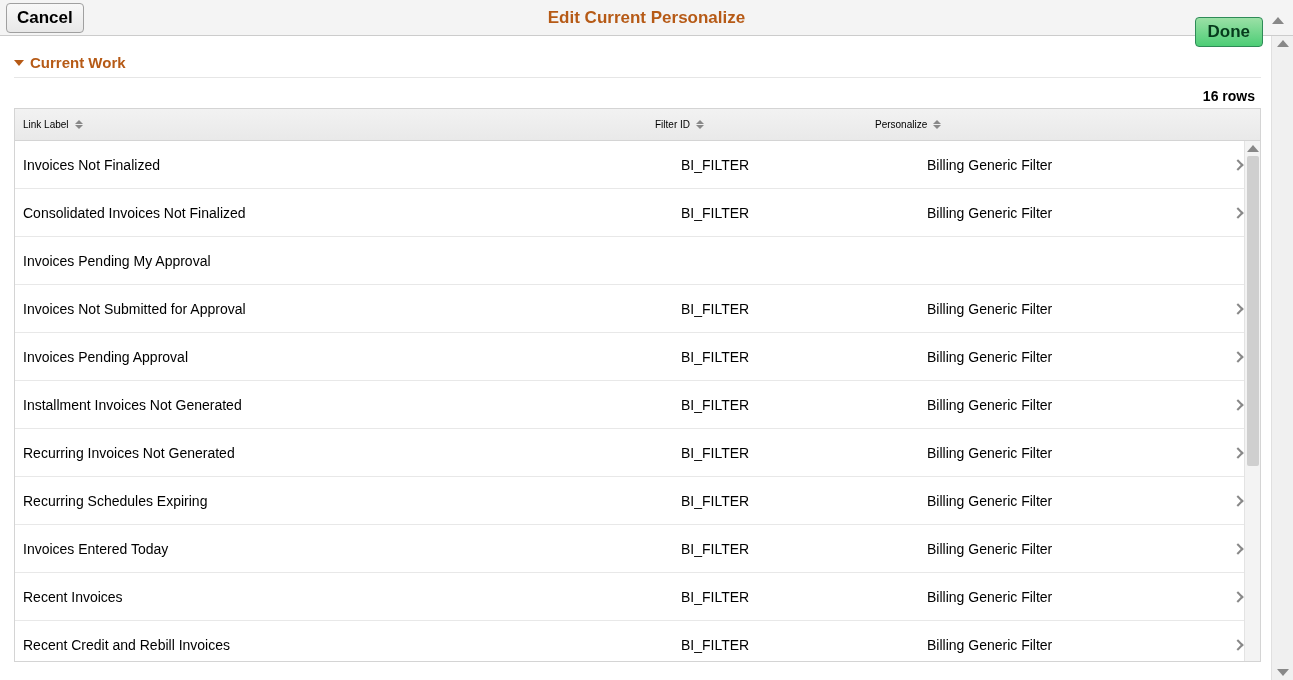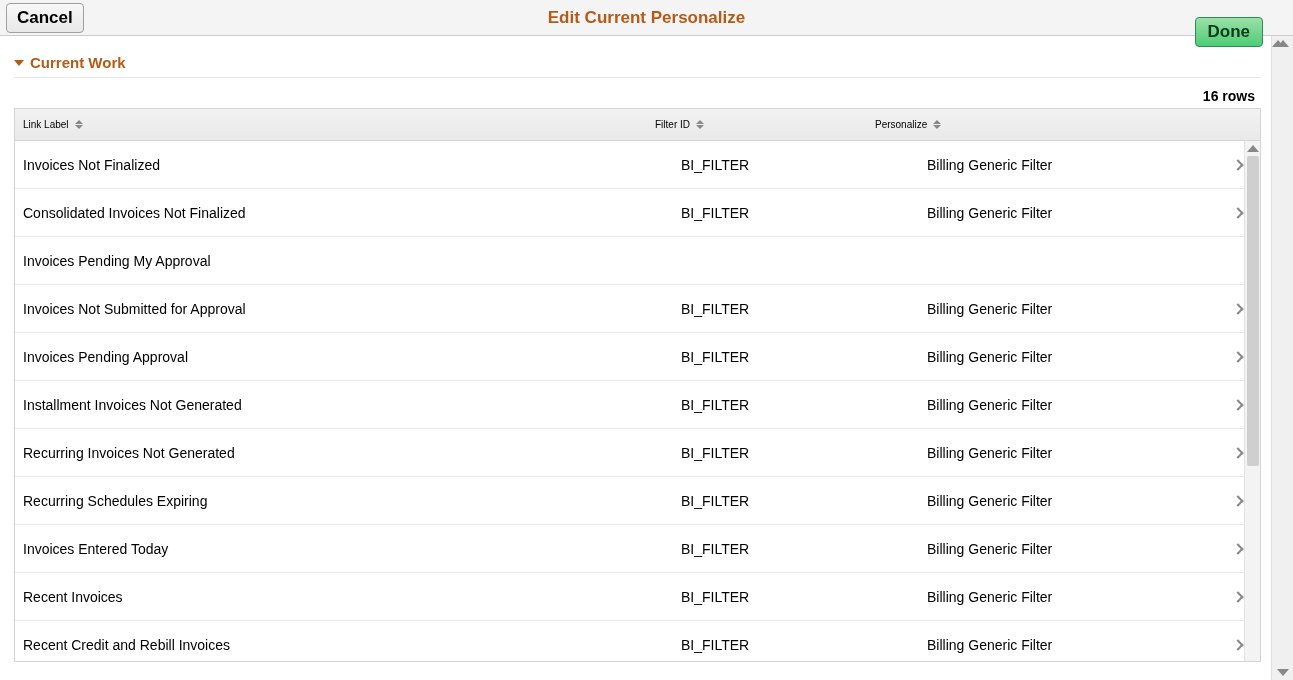--- a/index.html
+++ b/index.html
@@ -168,21 +168,21 @@
     margin-top:4px;
     height:310px;
   }
 </style>
 </head>
 <body>
 
 <div class="topbar">
   <button class="btn btn-cancel">Cancel</button>
   <div class="title">Edit Current Personalize</div>
-  <div style="margin-left:auto; display:flex; align-items:flex-end;margin-top:28px;">
+  <div style="margin-left:auto; display:flex; align-items:flex-start;margin-top:28px;">
     <button class="btn btn-done">Done</button>
     <div class="topbar-chevron">
         <span class="chev-up-sm"></span>
       </div>
   </div>
 </div>
 
 <div class="page">
   <div class="content">
     <div class="section-header">

